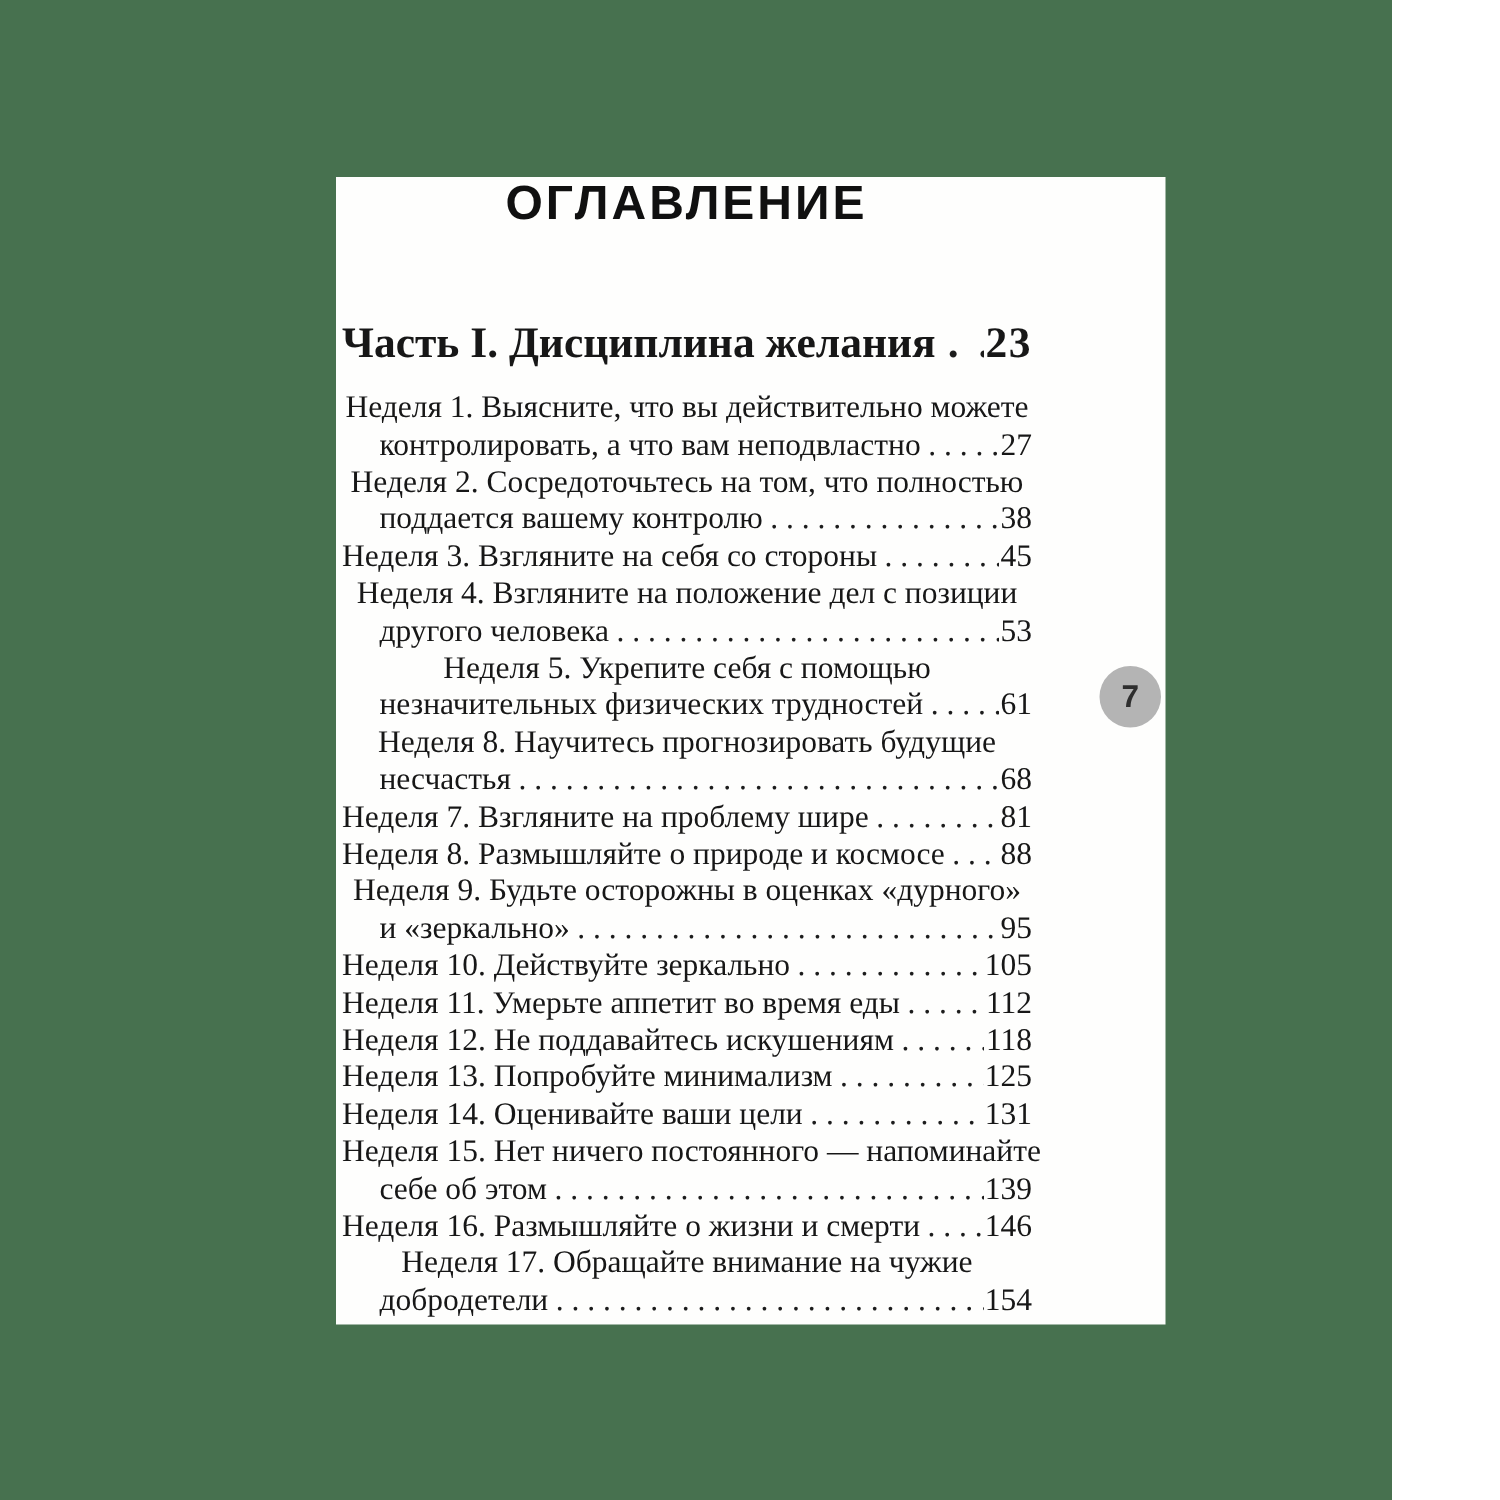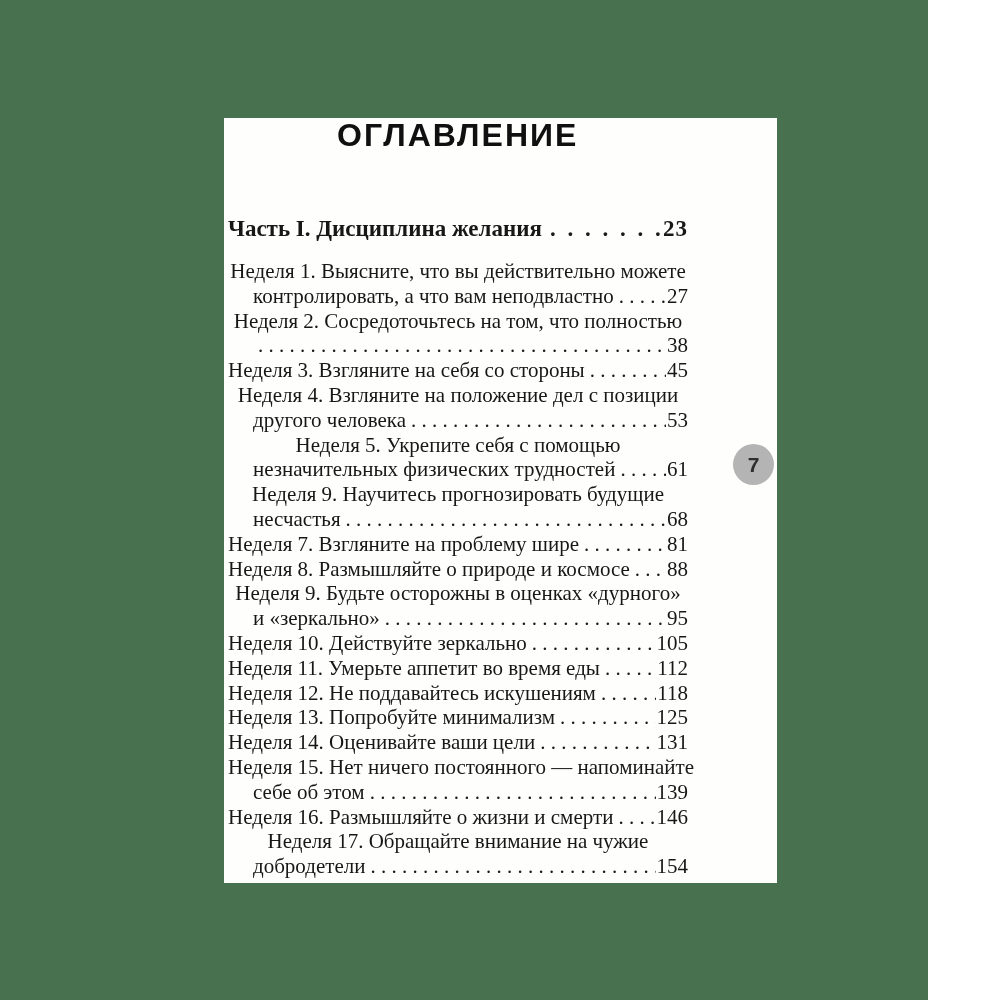--- a/index.html
+++ b/index.html
@@ -35,21 +35,21 @@
   .toc {
     position: absolute;
     left: 4px;
     top: 98px;
     width: 460px;
   }
   .row.section {
     display: flex;
     align-items: center;
     font-weight: bold;
-    font-size: 23px;
+    font-size: 29px;
     line-height: 26px;
     margin-bottom: 17px;
   }
   .section .leader { letter-spacing: 3px; margin-left: 8px; }
   .section .num { letter-spacing: 1px; }
   .entry { margin: 0; text-align: center; }
   .line {
     font-size: 21px;
     line-height: 24.8px;
     white-space: nowrap;
@@ -103,20 +103,21 @@
             <div class="line">Неделя 1. Выясните, что вы действительно можете</div>
             <div class="line last cont">
               <span class="txt">контролировать, а что вам неподвластно</span>
               <span class="leader">. . . . . . . . . . . . . . . . . . . . . . . . . . . . . . . . . . . . . . . . . . . . . . . . . . . . . . . . . . . . . . . . . . . . . . . . . . . . . . . . . . . . . . . . . . </span>
               <span class="num">27</span>
             </div>
           </div>
           <div class="entry">
             <div class="line">Неделя 2. Сосредоточьтесь на том, что полностью</div>
             <div class="line last cont">
+              <span class="txt">поддается вашему контролю</span>
               <span class="leader">. . . . . . . . . . . . . . . . . . . . . . . . . . . . . . . . . . . . . . . . . . . . . . . . . . . . . . . . . . . . . . . . . . . . . . . . . . . . . . . . . . . . . . . . . . </span>
               <span class="num">38</span>
             </div>
           </div>
           <div class="entry">
             <div class="line last">
               <span class="txt">Неделя 3. Взгляните на себя со стороны</span>
               <span class="leader">. . . . . . . . . . . . . . . . . . . . . . . . . . . . . . . . . . . . . . . . . . . . . . . . . . . . . . . . . . . . . . . . . . . . . . . . . . . . . . . . . . . . . . . . . . </span>
               <span class="num">45</span>
             </div>
@@ -131,21 +132,21 @@
           </div>
           <div class="entry">
             <div class="line">Неделя 5. Укрепите себя с помощью</div>
             <div class="line last cont">
               <span class="txt">незначительных физических трудностей</span>
               <span class="leader">. . . . . . . . . . . . . . . . . . . . . . . . . . . . . . . . . . . . . . . . . . . . . . . . . . . . . . . . . . . . . . . . . . . . . . . . . . . . . . . . . . . . . . . . . . </span>
               <span class="num">61</span>
             </div>
           </div>
           <div class="entry">
-            <div class="line">Неделя 9. Научитесь прогнозировать будущие</div>
+            <div class="line">Неделя 8. Научитесь прогнозировать будущие</div>
             <div class="line last cont">
               <span class="txt">несчастья</span>
               <span class="leader">. . . . . . . . . . . . . . . . . . . . . . . . . . . . . . . . . . . . . . . . . . . . . . . . . . . . . . . . . . . . . . . . . . . . . . . . . . . . . . . . . . . . . . . . . . </span>
               <span class="num">68</span>
             </div>
           </div>
           <div class="entry">
             <div class="line last">
               <span class="txt">Неделя 7. Взгляните на проблему шире</span>
               <span class="leader">. . . . . . . . . . . . . . . . . . . . . . . . . . . . . . . . . . . . . . . . . . . . . . . . . . . . . . . . . . . . . . . . . . . . . . . . . . . . . . . . . . . . . . . . . . </span>

